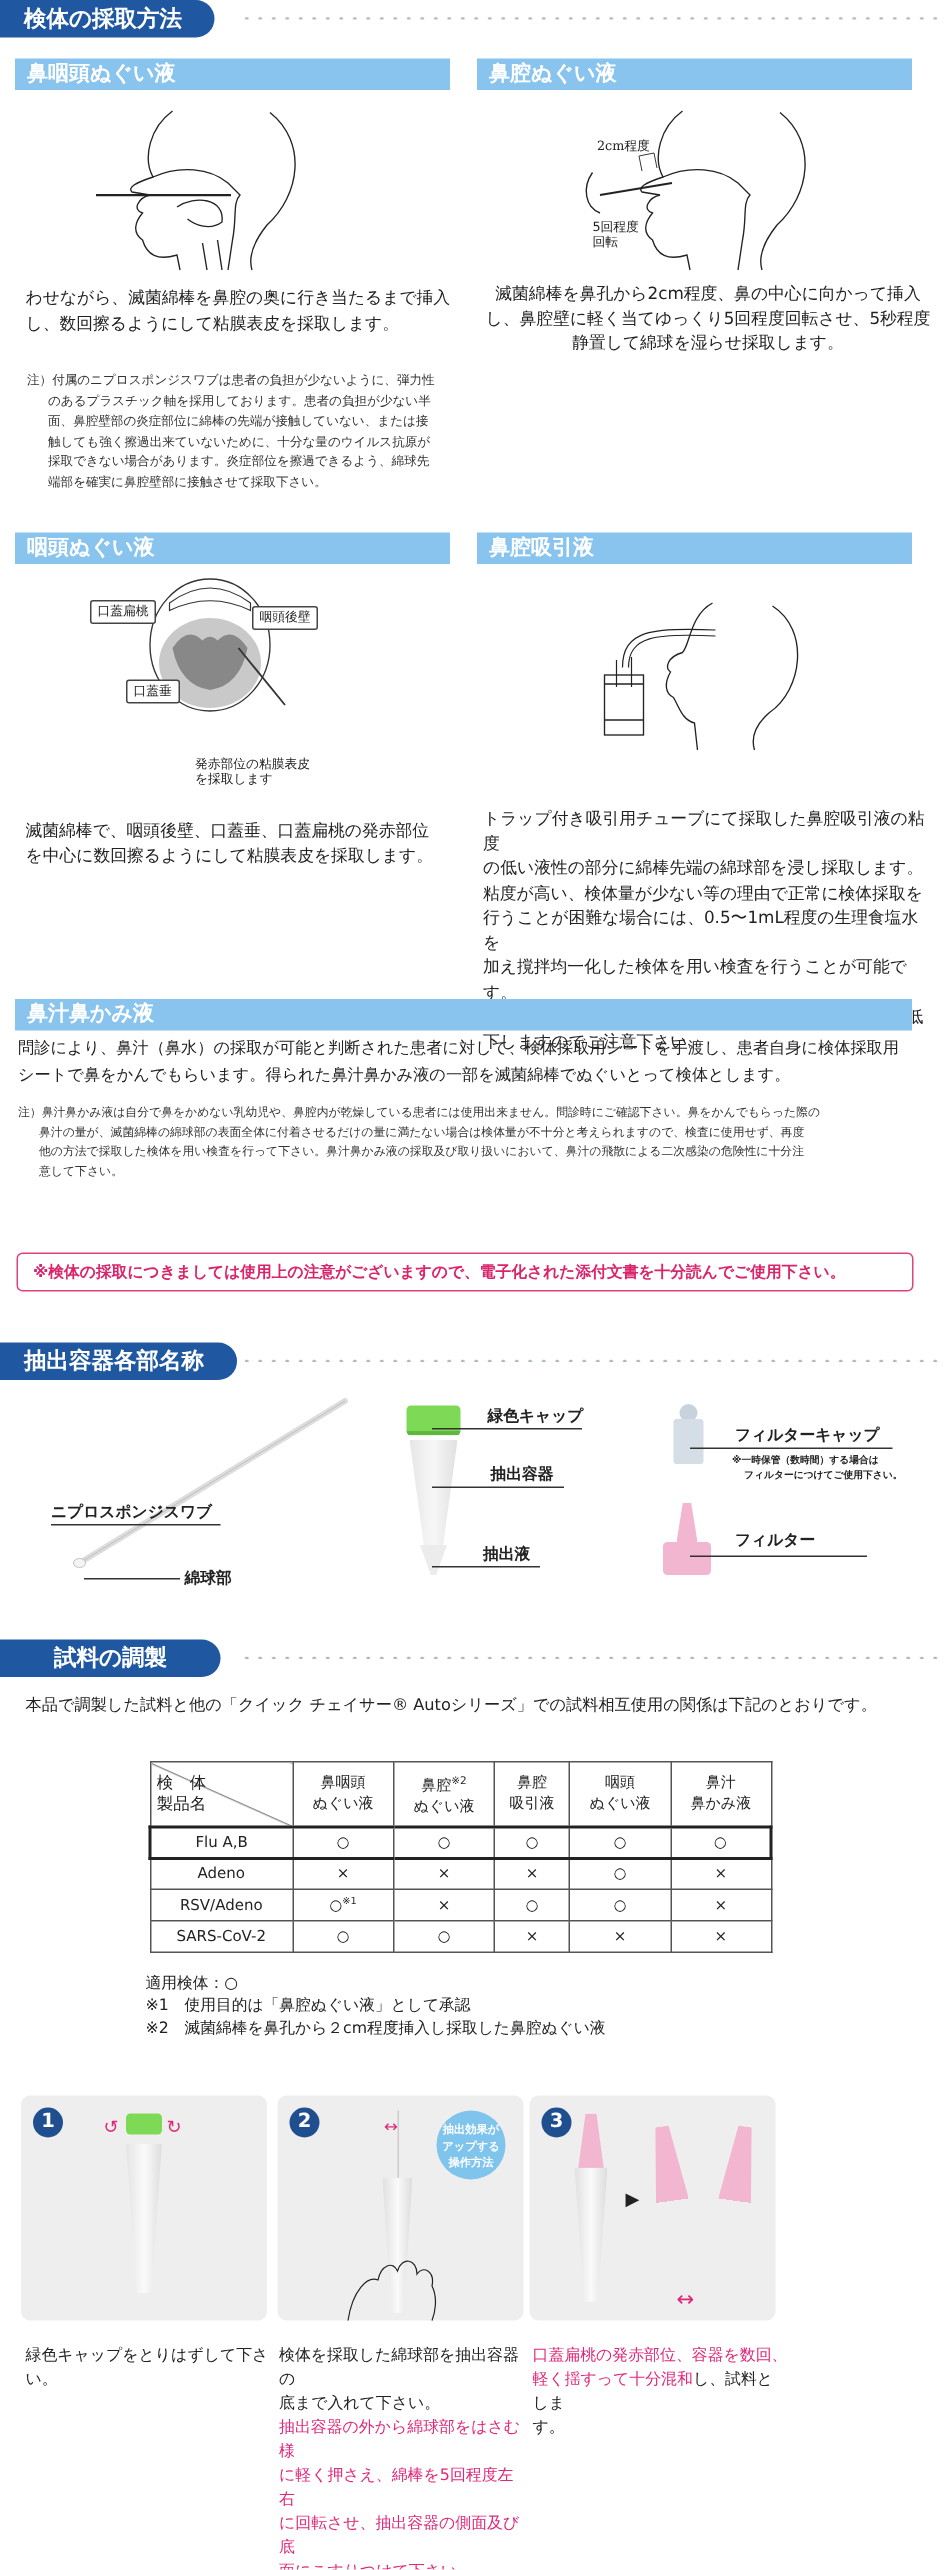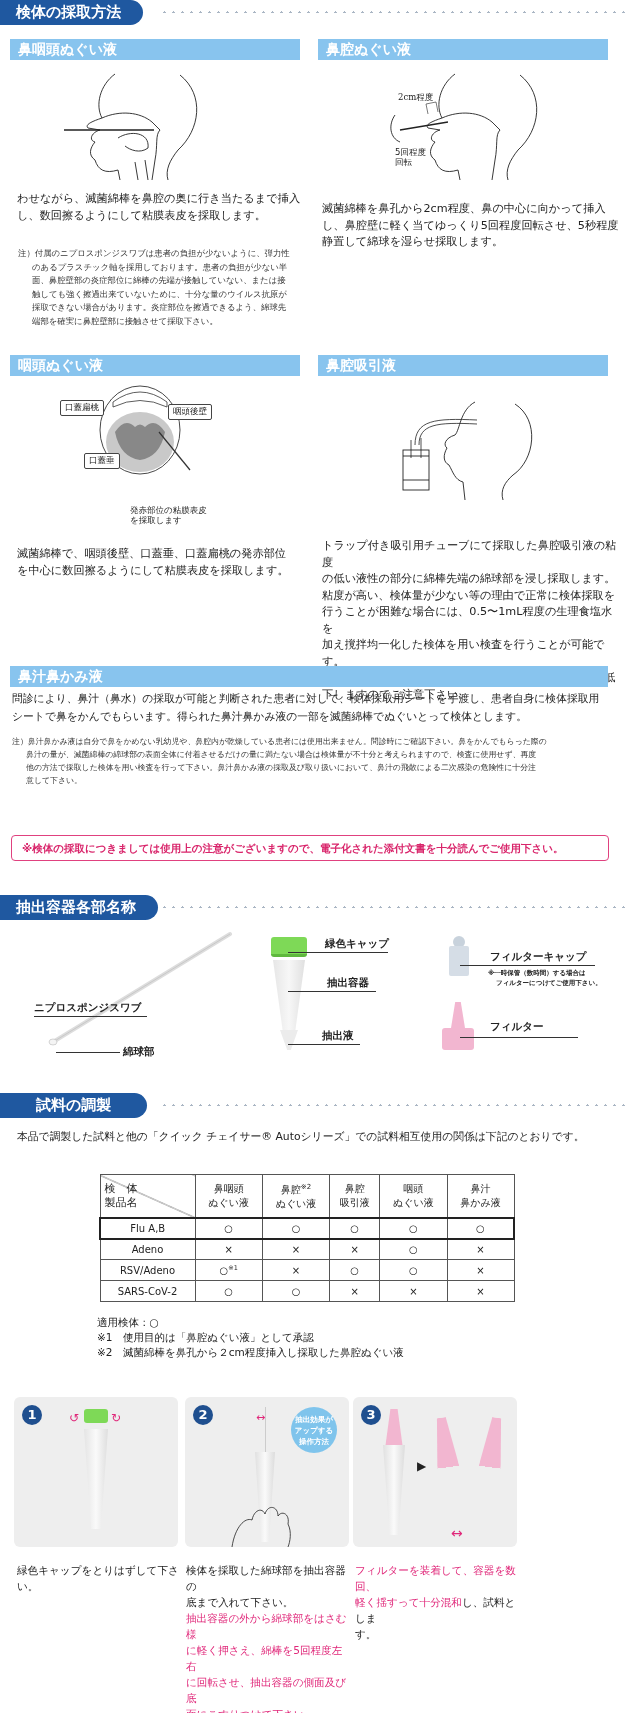--- a/index.html
+++ b/index.html
@@ -95,21 +95,21 @@
   <line x1="10" y1="60" x2="58" y2="52" stroke="#222" stroke-width="1.3"></line>
   <path d="M5 45 C-2 55,0 68,10 72" fill="none" stroke="#222" stroke-width="0.9"></path>
   <path d="M36 34 L38 44 M46 32 L48 42 M36 34 L46 32" fill="none" stroke="#222" stroke-width="0.6"></path>
 </svg>
 <div class="abs" style="left:398px; top:92px; font-size:8.5px; font-family:'DejaVu Serif',serif;">2cm程度</div>
 <div class="abs" style="left:395px; top:147px; font-size:8.5px; line-height:10px;">
   <div>5回程度</div>
   <div>回転</div>
 </div>
 
-<div class="body-text" style="left:322px; top:201px; width:300px;">
+<div class="body-text" style="left:322px; top:188px; width:300px;text-align:center;">
   <div>滅菌綿棒を鼻孔から2cm程度、鼻の中心に向かって挿入</div>
   <div>し、鼻腔壁に軽く当てゆっくり5回程度回転させ、5秒程度</div>
   <div>静置して綿球を湿らせ採取します。</div>
 </div>
 
 <div class="subbar" style="left:10px; top:355px; width:290px;">咽頭ぬぐい液</div>
 <svg style="left:95px; top:382px;" width="100" height="100" viewBox="0 0 100 100">
   <ellipse cx="45" cy="48" rx="40" ry="44" fill="#fff" stroke="#333" stroke-width="0.9"></ellipse>
   <path d="M18 20 Q45 0 72 20 L72 25 Q45 12 18 25 Z" fill="#fff" stroke="#333" stroke-width="0.8"></path>
   <ellipse cx="45" cy="60" rx="34" ry="30" fill="#c9c9c9"></ellipse>
@@ -314,16 +314,16 @@
   <div>検体を採取した綿球部を抽出容器の</div>
   <div>底まで入れて下さい。</div>
   <div class="pink">抽出容器の外から綿球部をはさむ様</div>
   <div class="pink">に軽く押さえ、綿棒を5回程度左右</div>
   <div class="pink">に回転させ、抽出容器の側面及び底</div>
   <div class="pink">面にこすりつけて下さい。</div>
 
 </div>
 
 <div class="step-text" style="left:355px; top:1562px; width:170px;">
-  <div class="pink">フィルターを装着して、容器を数回、</div>
+  <div class="pink">口蓋扁桃の発赤部位、容器を数回、</div>
   <div><span class="pink">軽く揺すって十分混和</span><span>し、試料としま</span></div>
   <div>す。</div>
 </div>
 
 </body></html>

